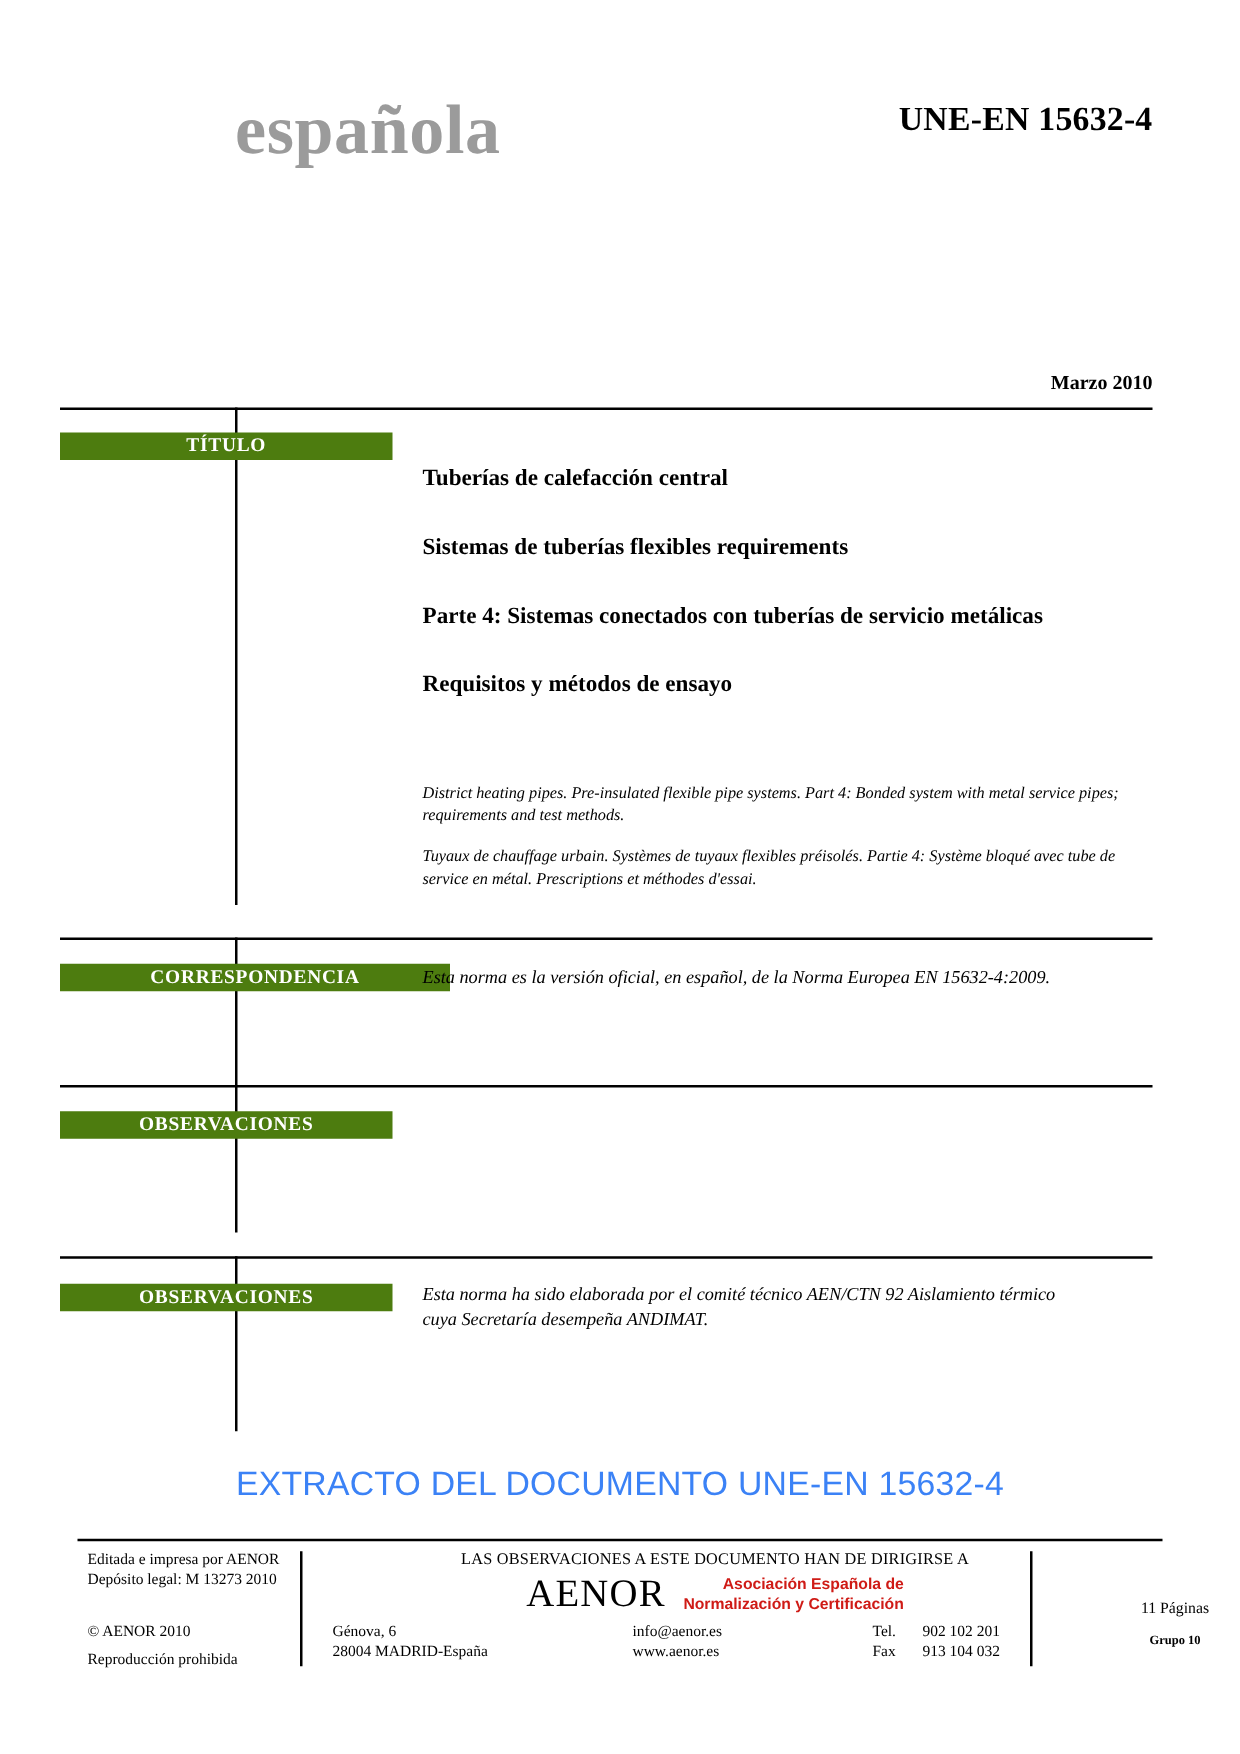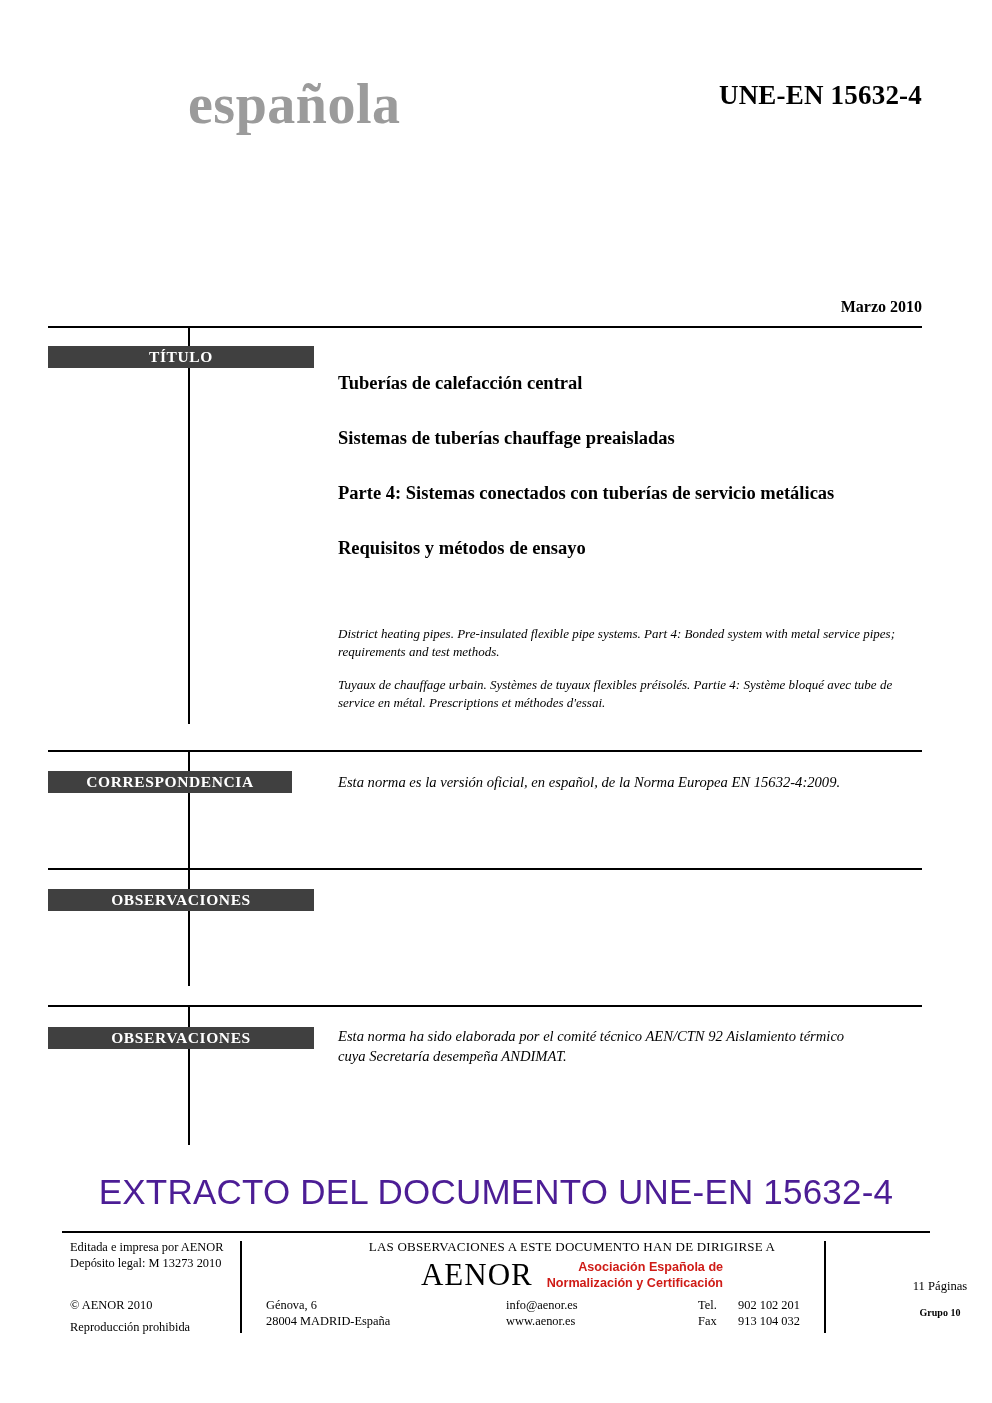--- a/index.html
+++ b/index.html
@@ -63,21 +63,21 @@
   }
   .vline {
     position: absolute;
     width: 2px;
     background: #000;
   }
 
   
   .tag {
     position: absolute;
-    background: #404040;
+    background: #4d7c0f;
     color: #ffffff;
     font-family: "Liberation Serif", serif;
     font-weight: 700;
     font-size: 15.5px;
     letter-spacing: 0.6px;
     text-align: center;
     line-height: 22px;
     height: 22px;
   }
 
@@ -118,23 +118,23 @@
     line-height: 1.4;
     font-style: italic;
   }
 
   .extracto {
     position: absolute;
     left: 0;
     right: 0;
     top: 1172px;
     text-align: center;
-    color: #4c1d95;
+    color: #3b82f6;
     font-family: "Liberation Sans", sans-serif;
-    font-size: 35px;
+    font-size: 27px;
     font-weight: 400;
     letter-spacing: 0.2px;
   }
 
   
   .footer-line {
     position: absolute;
     left: 62px;
     right: 62px;
     top: 1231px;
@@ -235,27 +235,27 @@
   <div class="hline" style="left:48px; top:750px; width:874px;"></div>
   <div class="vline" style="left:188px; top:750px; height:118px;"></div>
 
   <div class="hline" style="left:48px; top:868px; width:874px;"></div>
   <div class="vline" style="left:188px; top:868px; height:118px;"></div>
 
   <div class="hline" style="left:48px; top:1005px; width:874px;"></div>
   <div class="vline" style="left:188px; top:1005px; height:140px;"></div>
 
   <div class="tag" style="left:48px; top:346px; width:266px;">TÍTULO</div>
-  <div class="tag" style="left:48px; top:771px; width:244px;">CORRESPONDENCIA</div>
+  <div class="tag" style="left:48px; top:771px; width:312px;">CORRESPONDENCIA</div>
   <div class="tag" style="left:48px; top:889px; width:266px;">OBSERVACIONES</div>
   <div class="tag" style="left:48px; top:1027px; width:266px;">OBSERVACIONES</div>
 
   <div class="title-block">
     <div class="title-line">Tuberías de calefacción central</div>
-    <div class="title-line">Sistemas de tuberías chauffage preaisladas</div>
+    <div class="title-line">Sistemas de tuberías flexibles requirements</div>
     <div class="title-line">Parte 4: Sistemas conectados con tuberías de servicio metálicas</div>
     <div class="title-line">Requisitos y métodos de ensayo</div>
   </div>
 
   <div class="translations">
     <div class="trans-p">District heating pipes. Pre-insulated flexible pipe systems. Part 4: Bonded system with metal service pipes; requirements and test methods.</div>
     <div class="trans-p">Tuyaux de chauffage urbain. Systèmes de tuyaux flexibles préisolés. Partie 4: Système bloqué avec tube de service en métal. Prescriptions et méthodes d'essai.</div>
   </div>
 
   <div class="body-text" style="left:338px; top:772px; width:588px;">Esta norma es la versión oficial, en español, de la Norma Europea EN 15632-4:2009.</div>

